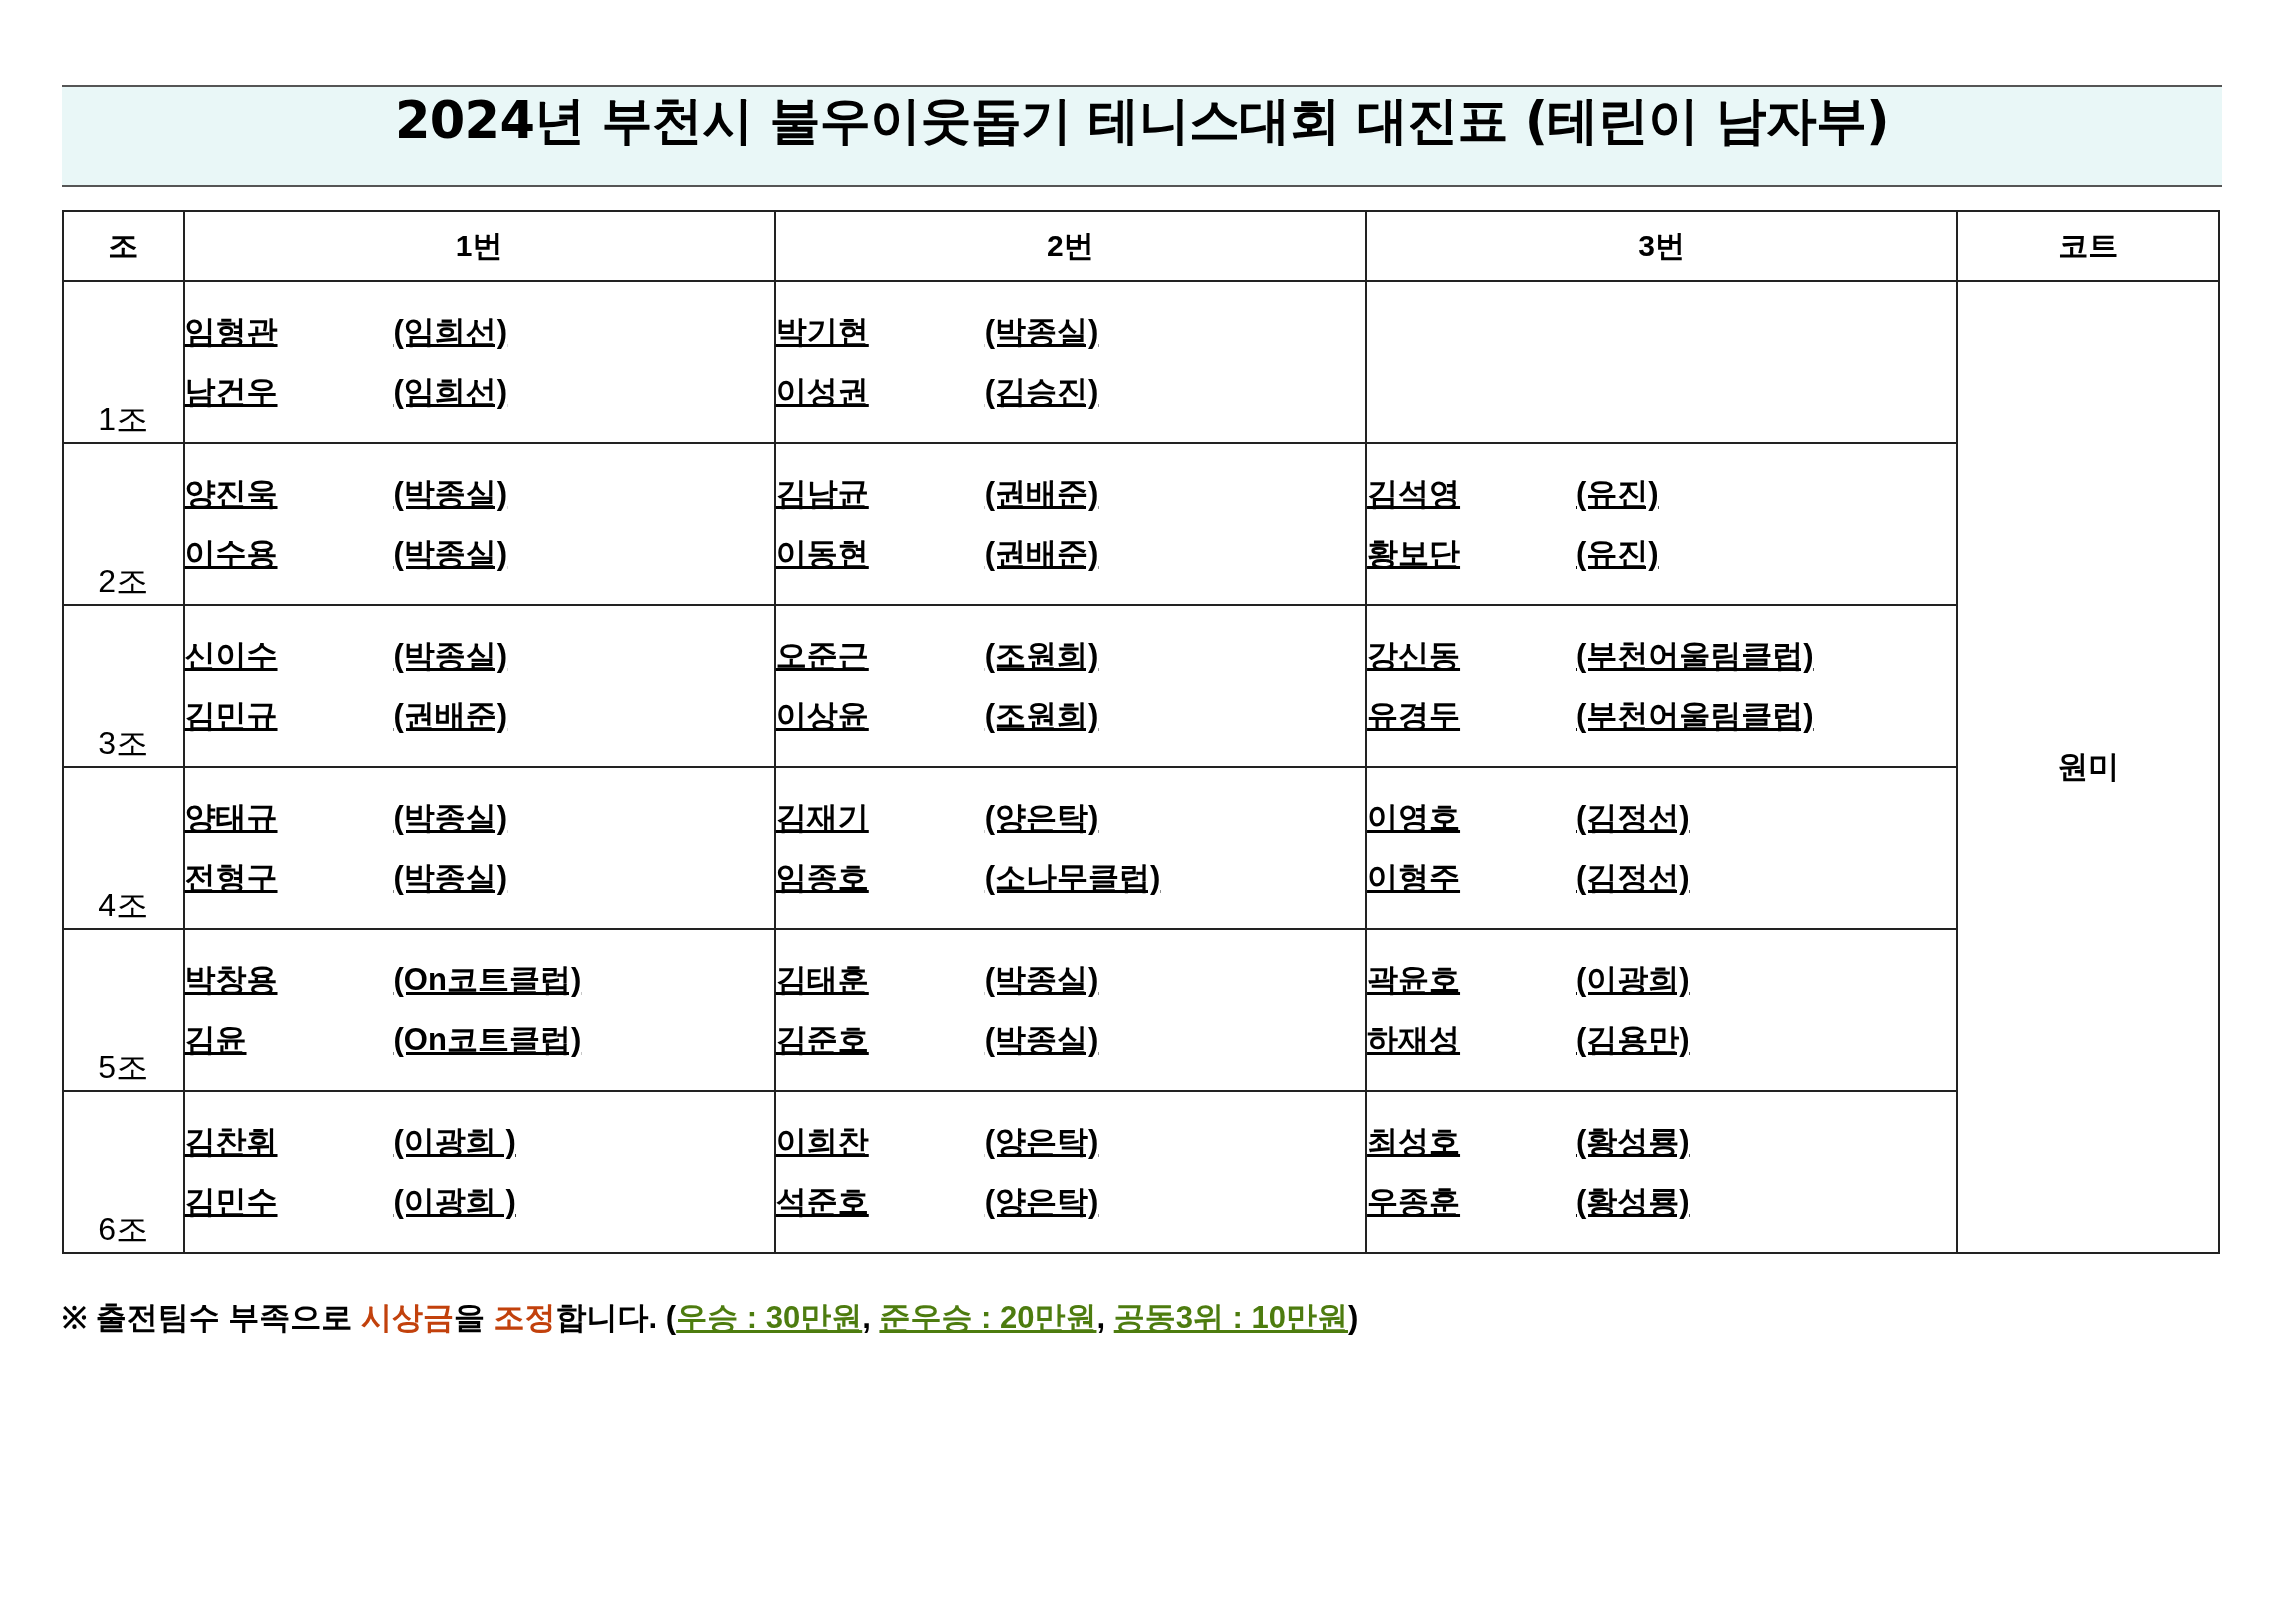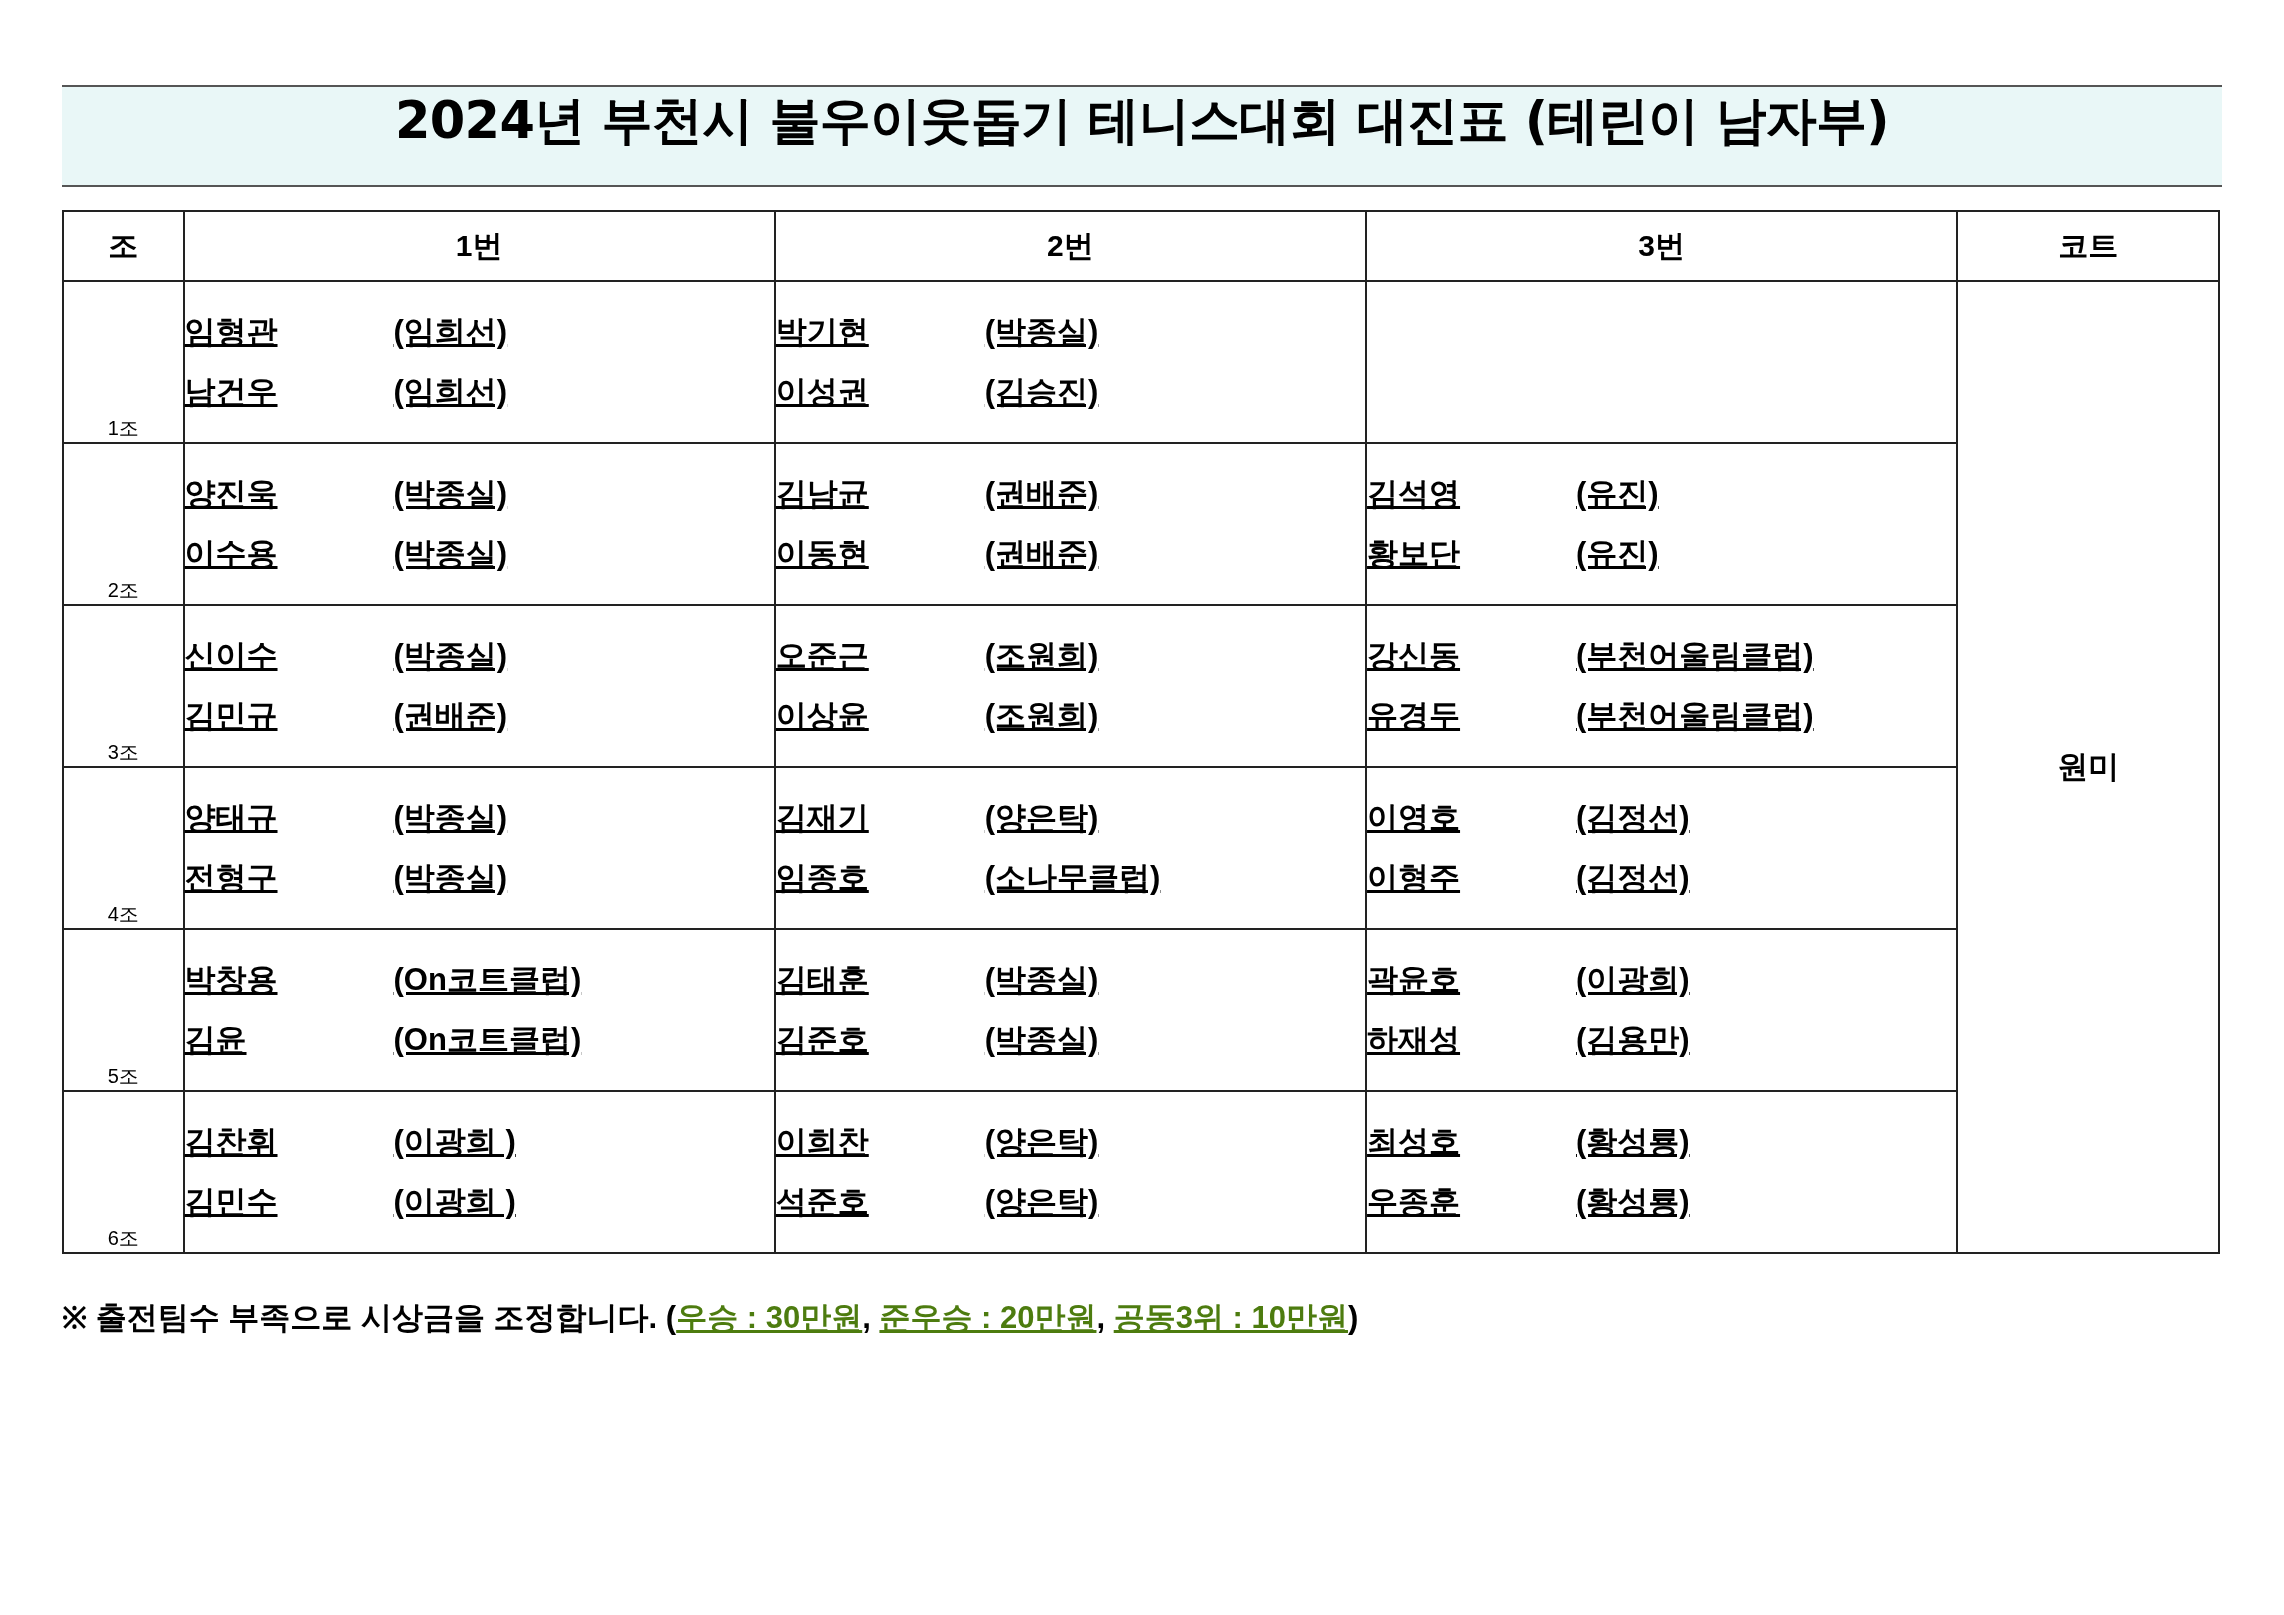--- a/index.html
+++ b/index.html
@@ -60,21 +60,21 @@
     text-align: center;
     vertical-align: middle;
   }
   .col-group { width: 117px; }
   .col-num   { width: 574px; }
   .col-court { width: 254px; }
 
   td.group-cell {
     text-align: center;
     vertical-align: bottom;
-    font-size: 20px;
+    font-size: 32px;
     padding-bottom: 23.5px;
   }
   td.court-cell {
     text-align: center;
     vertical-align: middle;
     font-size: 31px;
     font-weight: 700;
   }
   td.pair-cell {
     vertical-align: middle;
@@ -106,21 +106,21 @@
   .notes {
     margin-top: 30px;
   }
   .note-line {
     font-size: 31px;
     font-weight: 700;
     line-height: 68px;
     white-space: nowrap;
   }
   .mark { font-size: 30px; }
-  .blue { color: #000000; }
+  .blue { color: #c2410c; }
   .red  { color: #4d7c0f; }
   .u    { text-decoration: underline; }
   .venue-label {
     display: inline-block;
     width: 176px;
   }
 </style>
 </head>
 <body>
 

